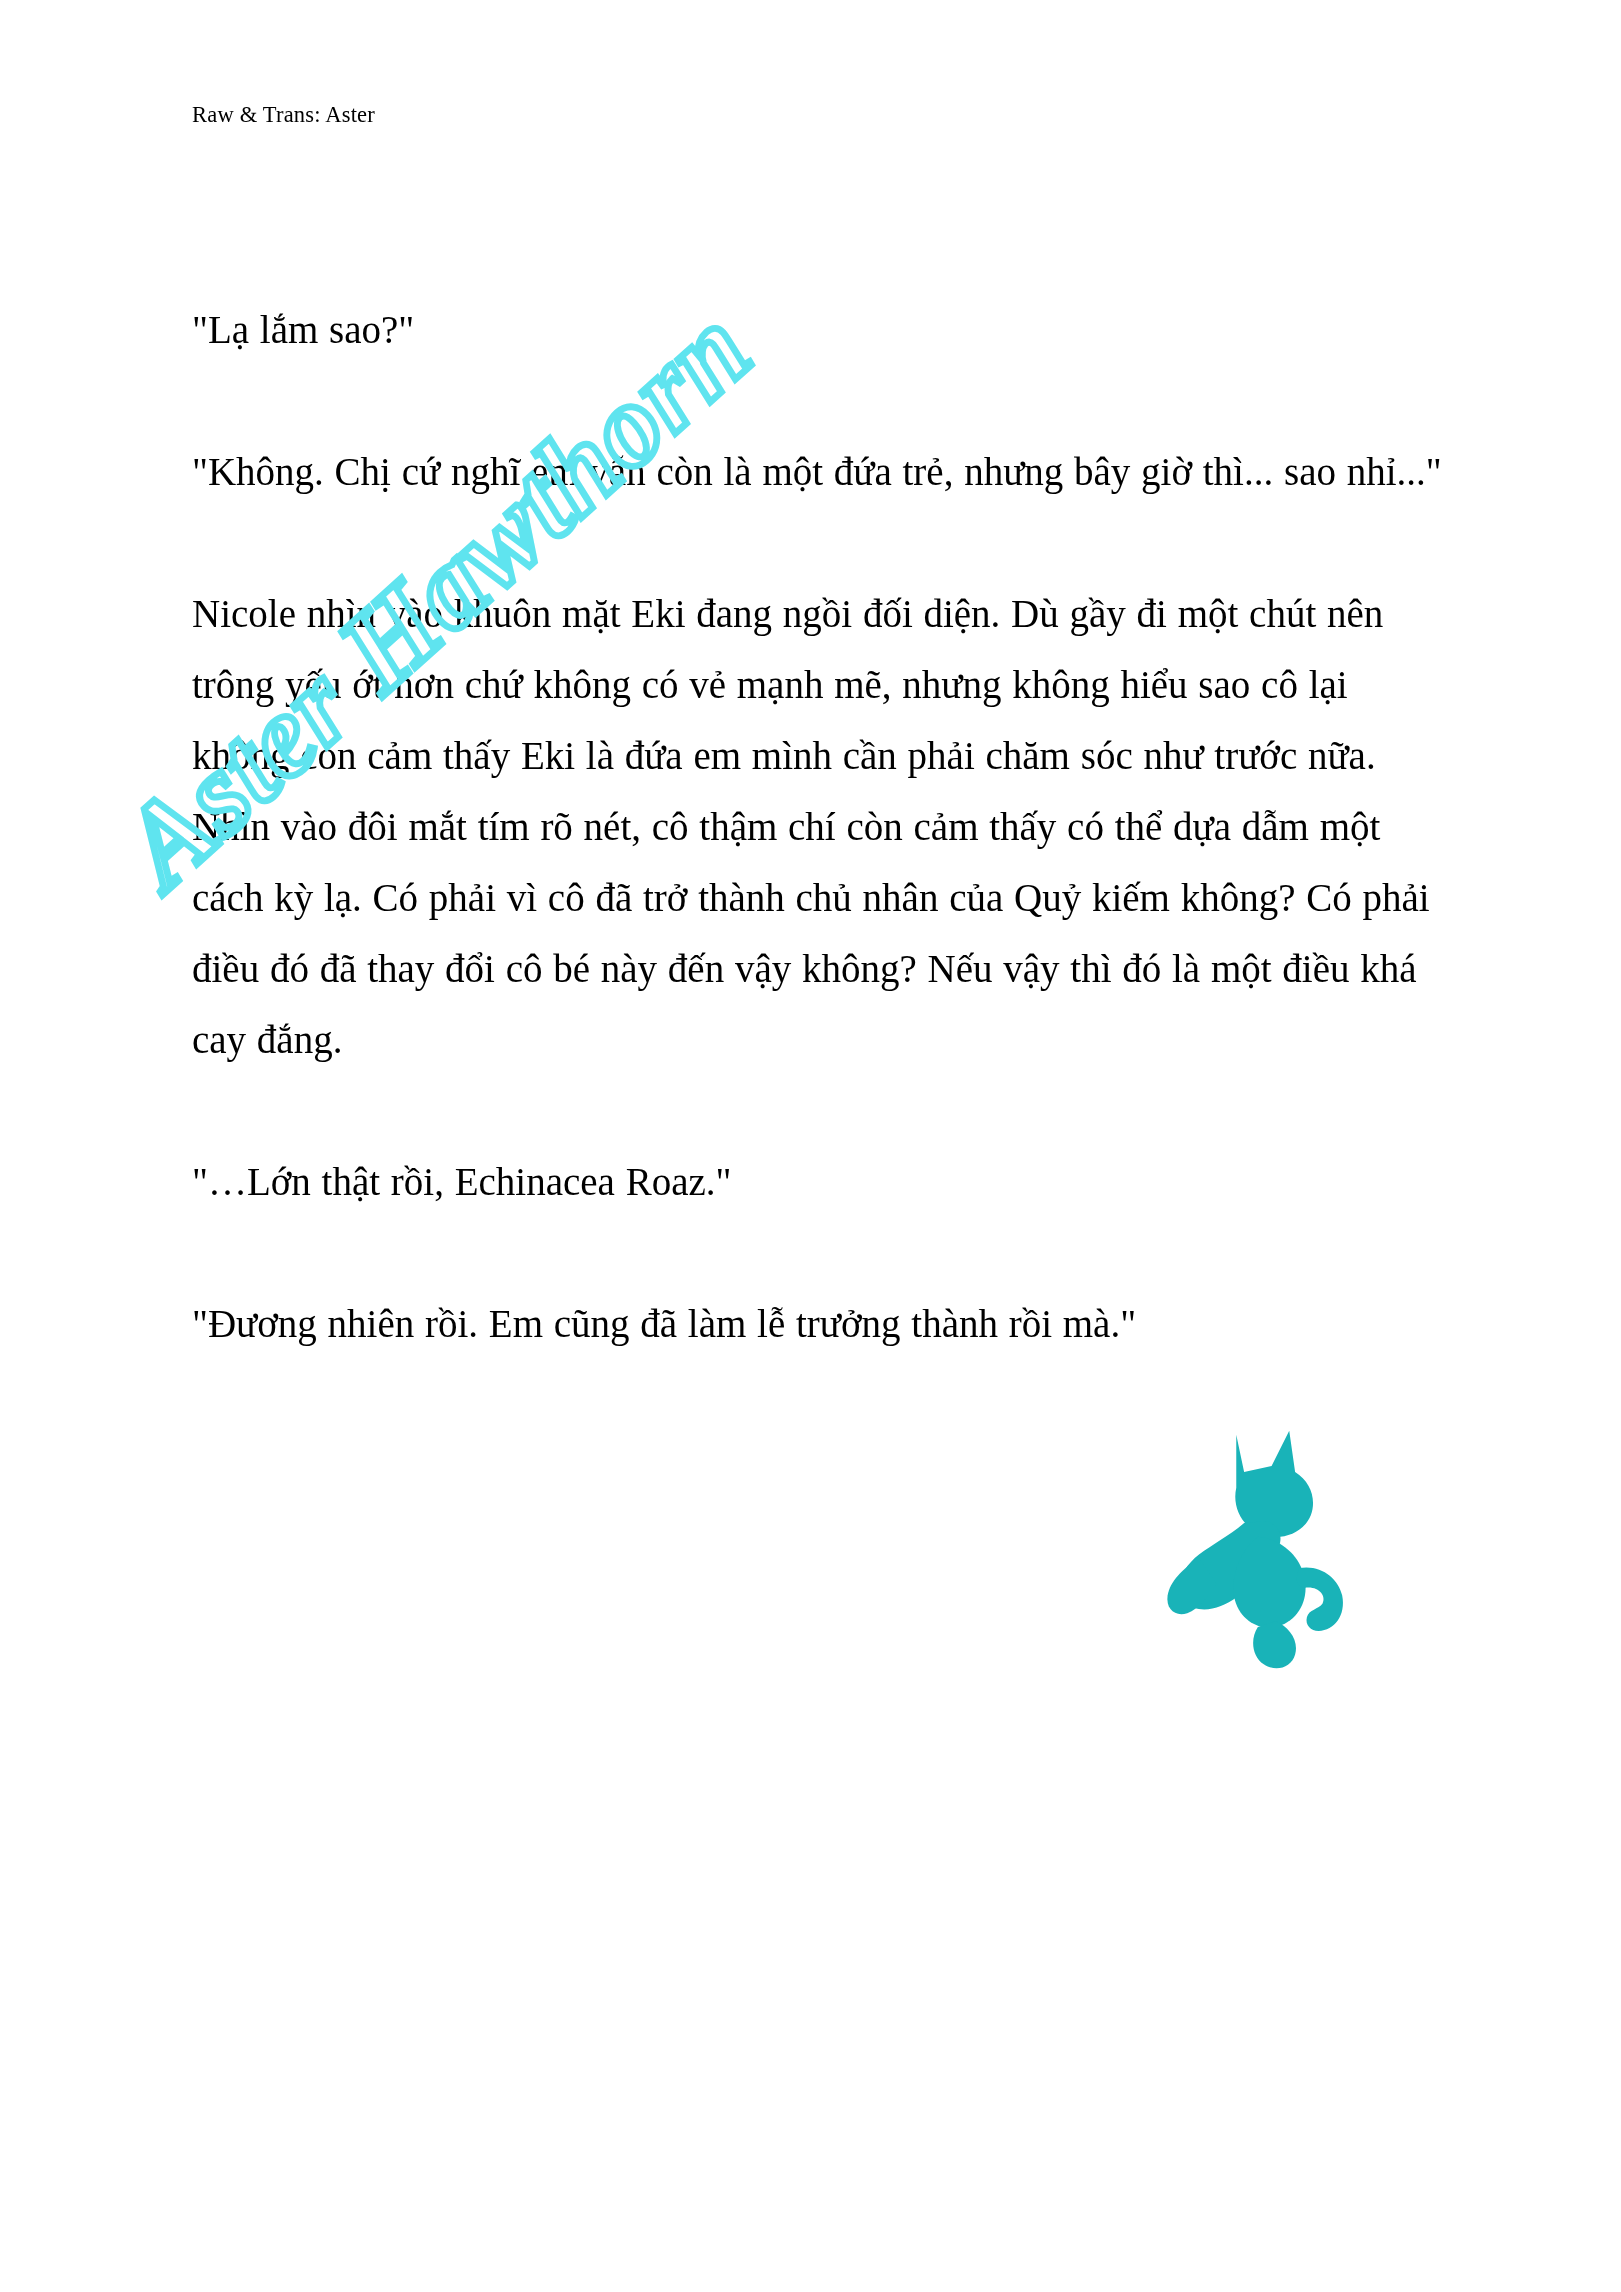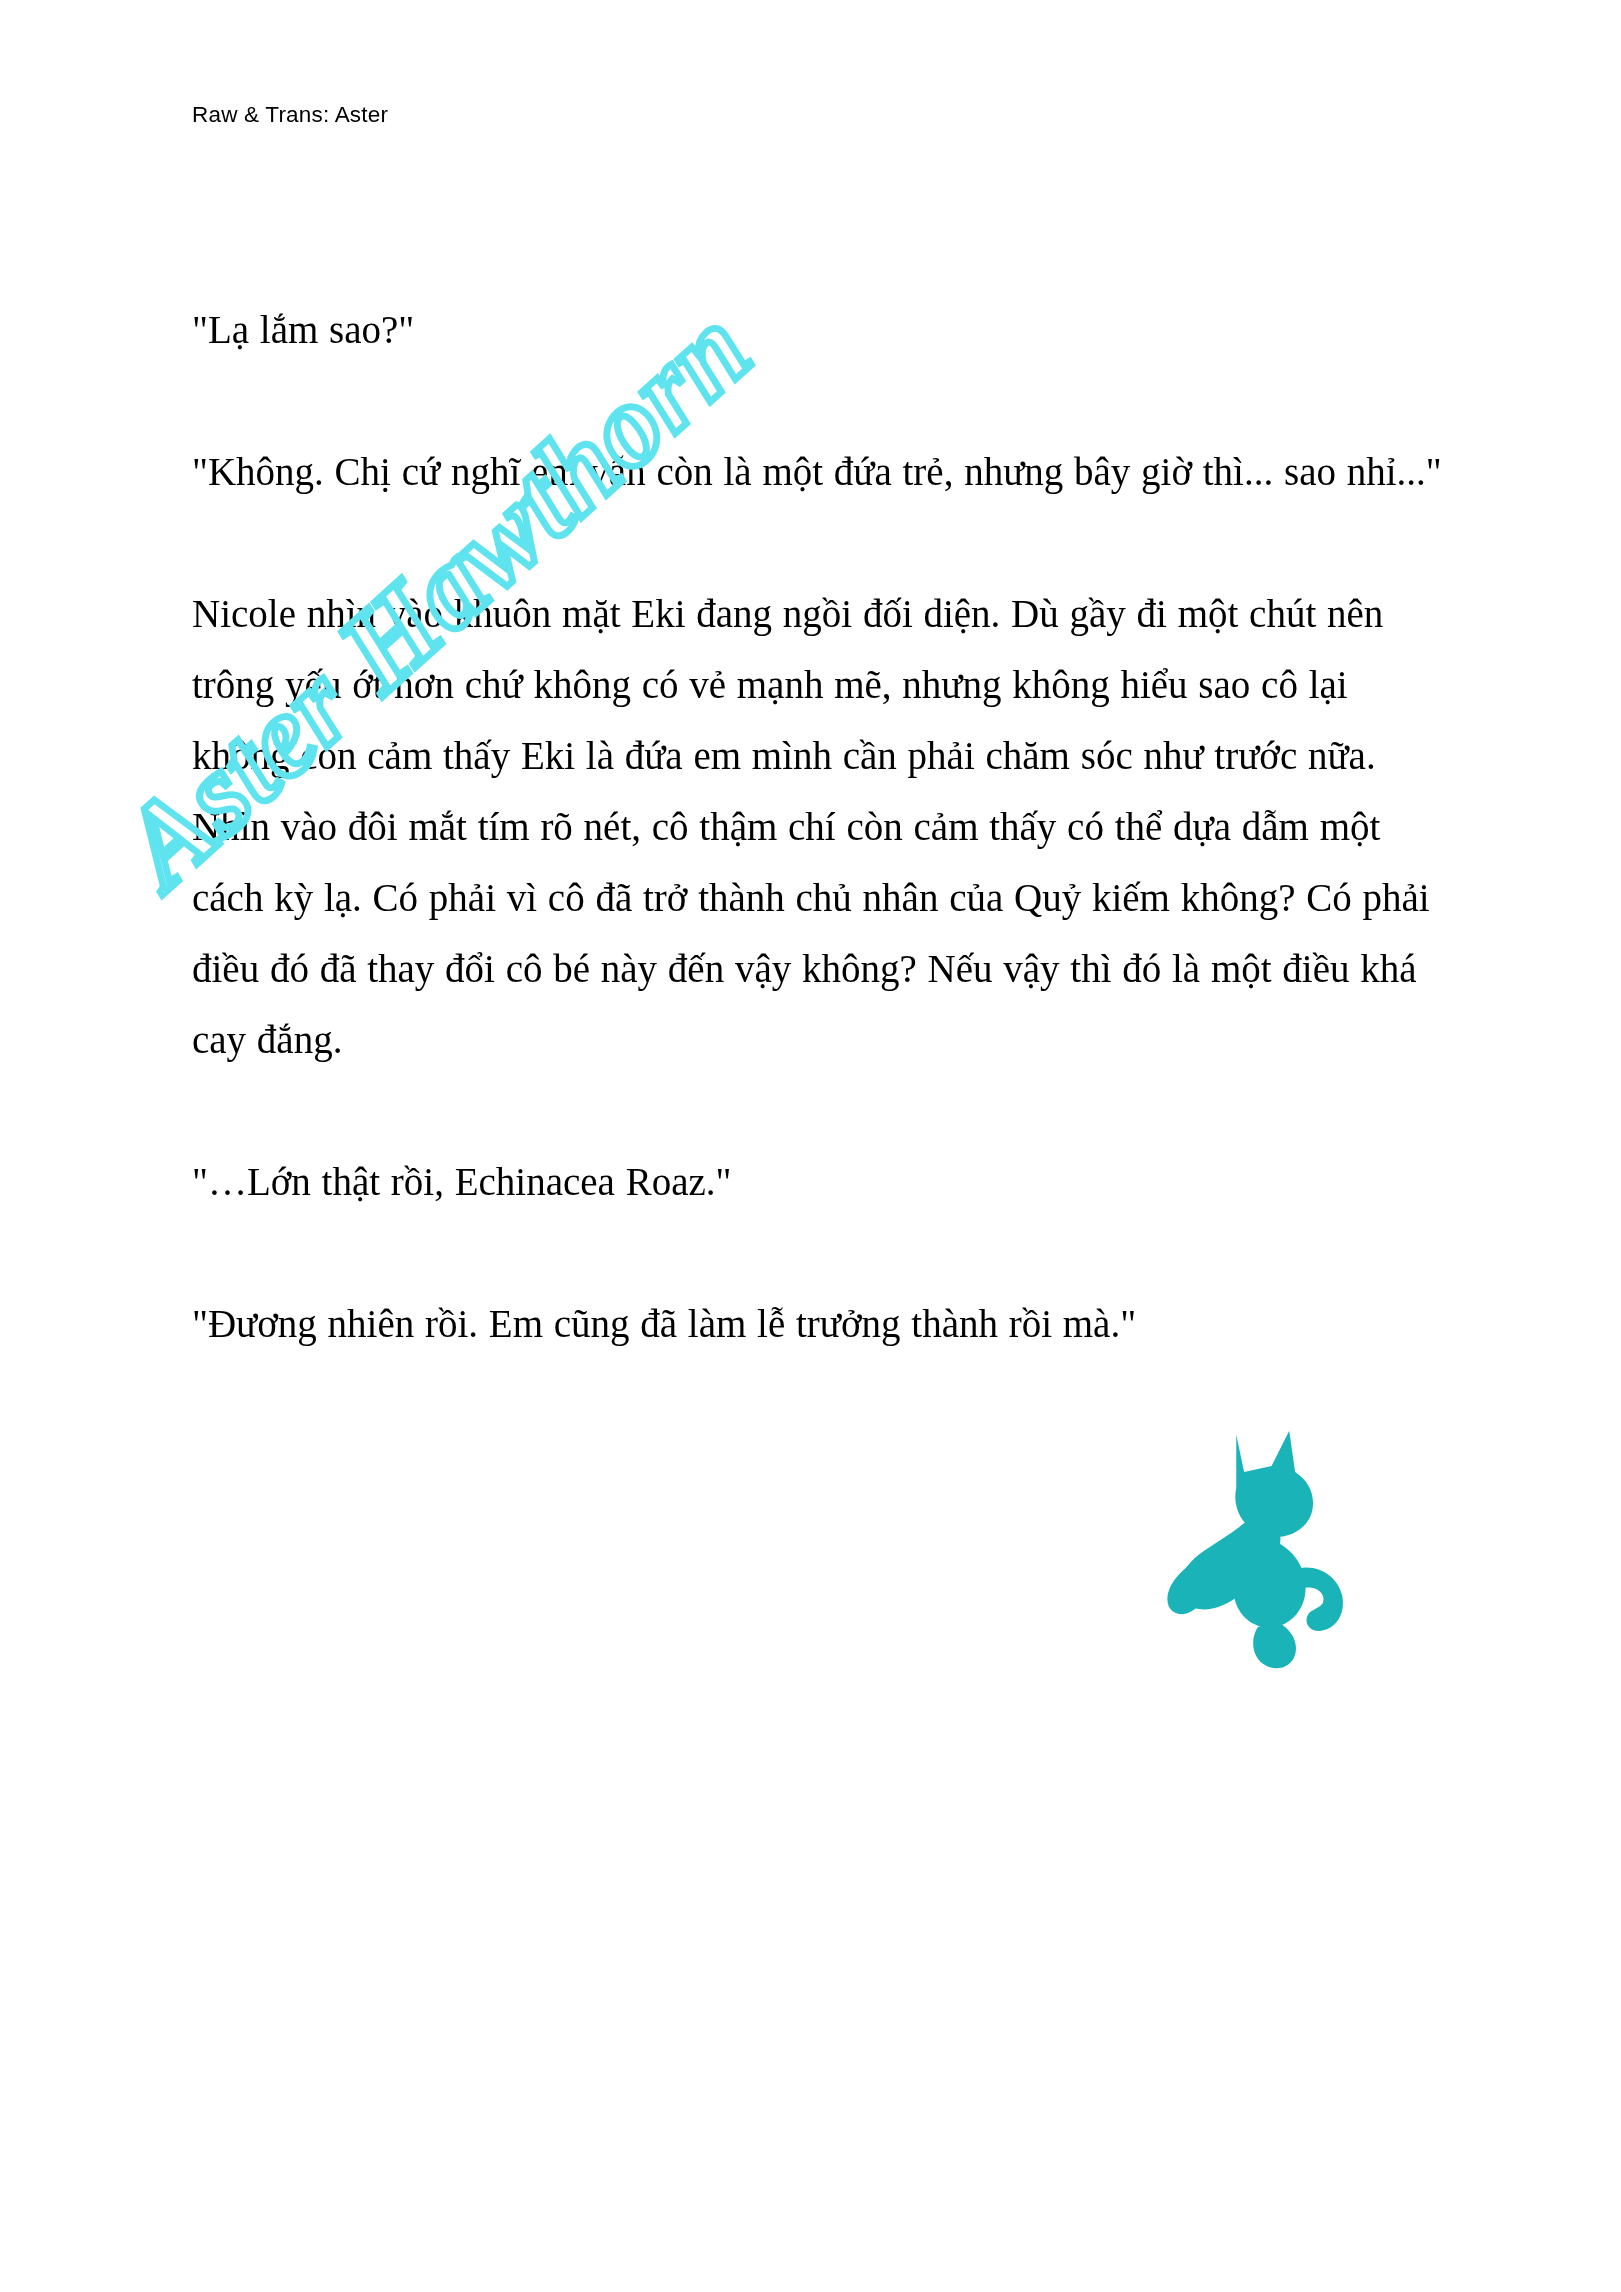--- a/index.html
+++ b/index.html
@@ -14,21 +14,21 @@
     background: #ffffff;
     overflow: hidden;
     font-family: "Liberation Serif", "DejaVu Serif", serif;
   }
 
   
   .header {
     position: absolute;
     left: 192px;
     top: 102px;
-    font-family: Liberation Sans, sans-serif;
+    font-family: Liberation Serif, serif;
     font-size: 22.5px;
     color: #000000;
     letter-spacing: 0.2px;
     white-space: nowrap;
   }
 
   
   .body-area {
     position: absolute;
     left: 192px;

